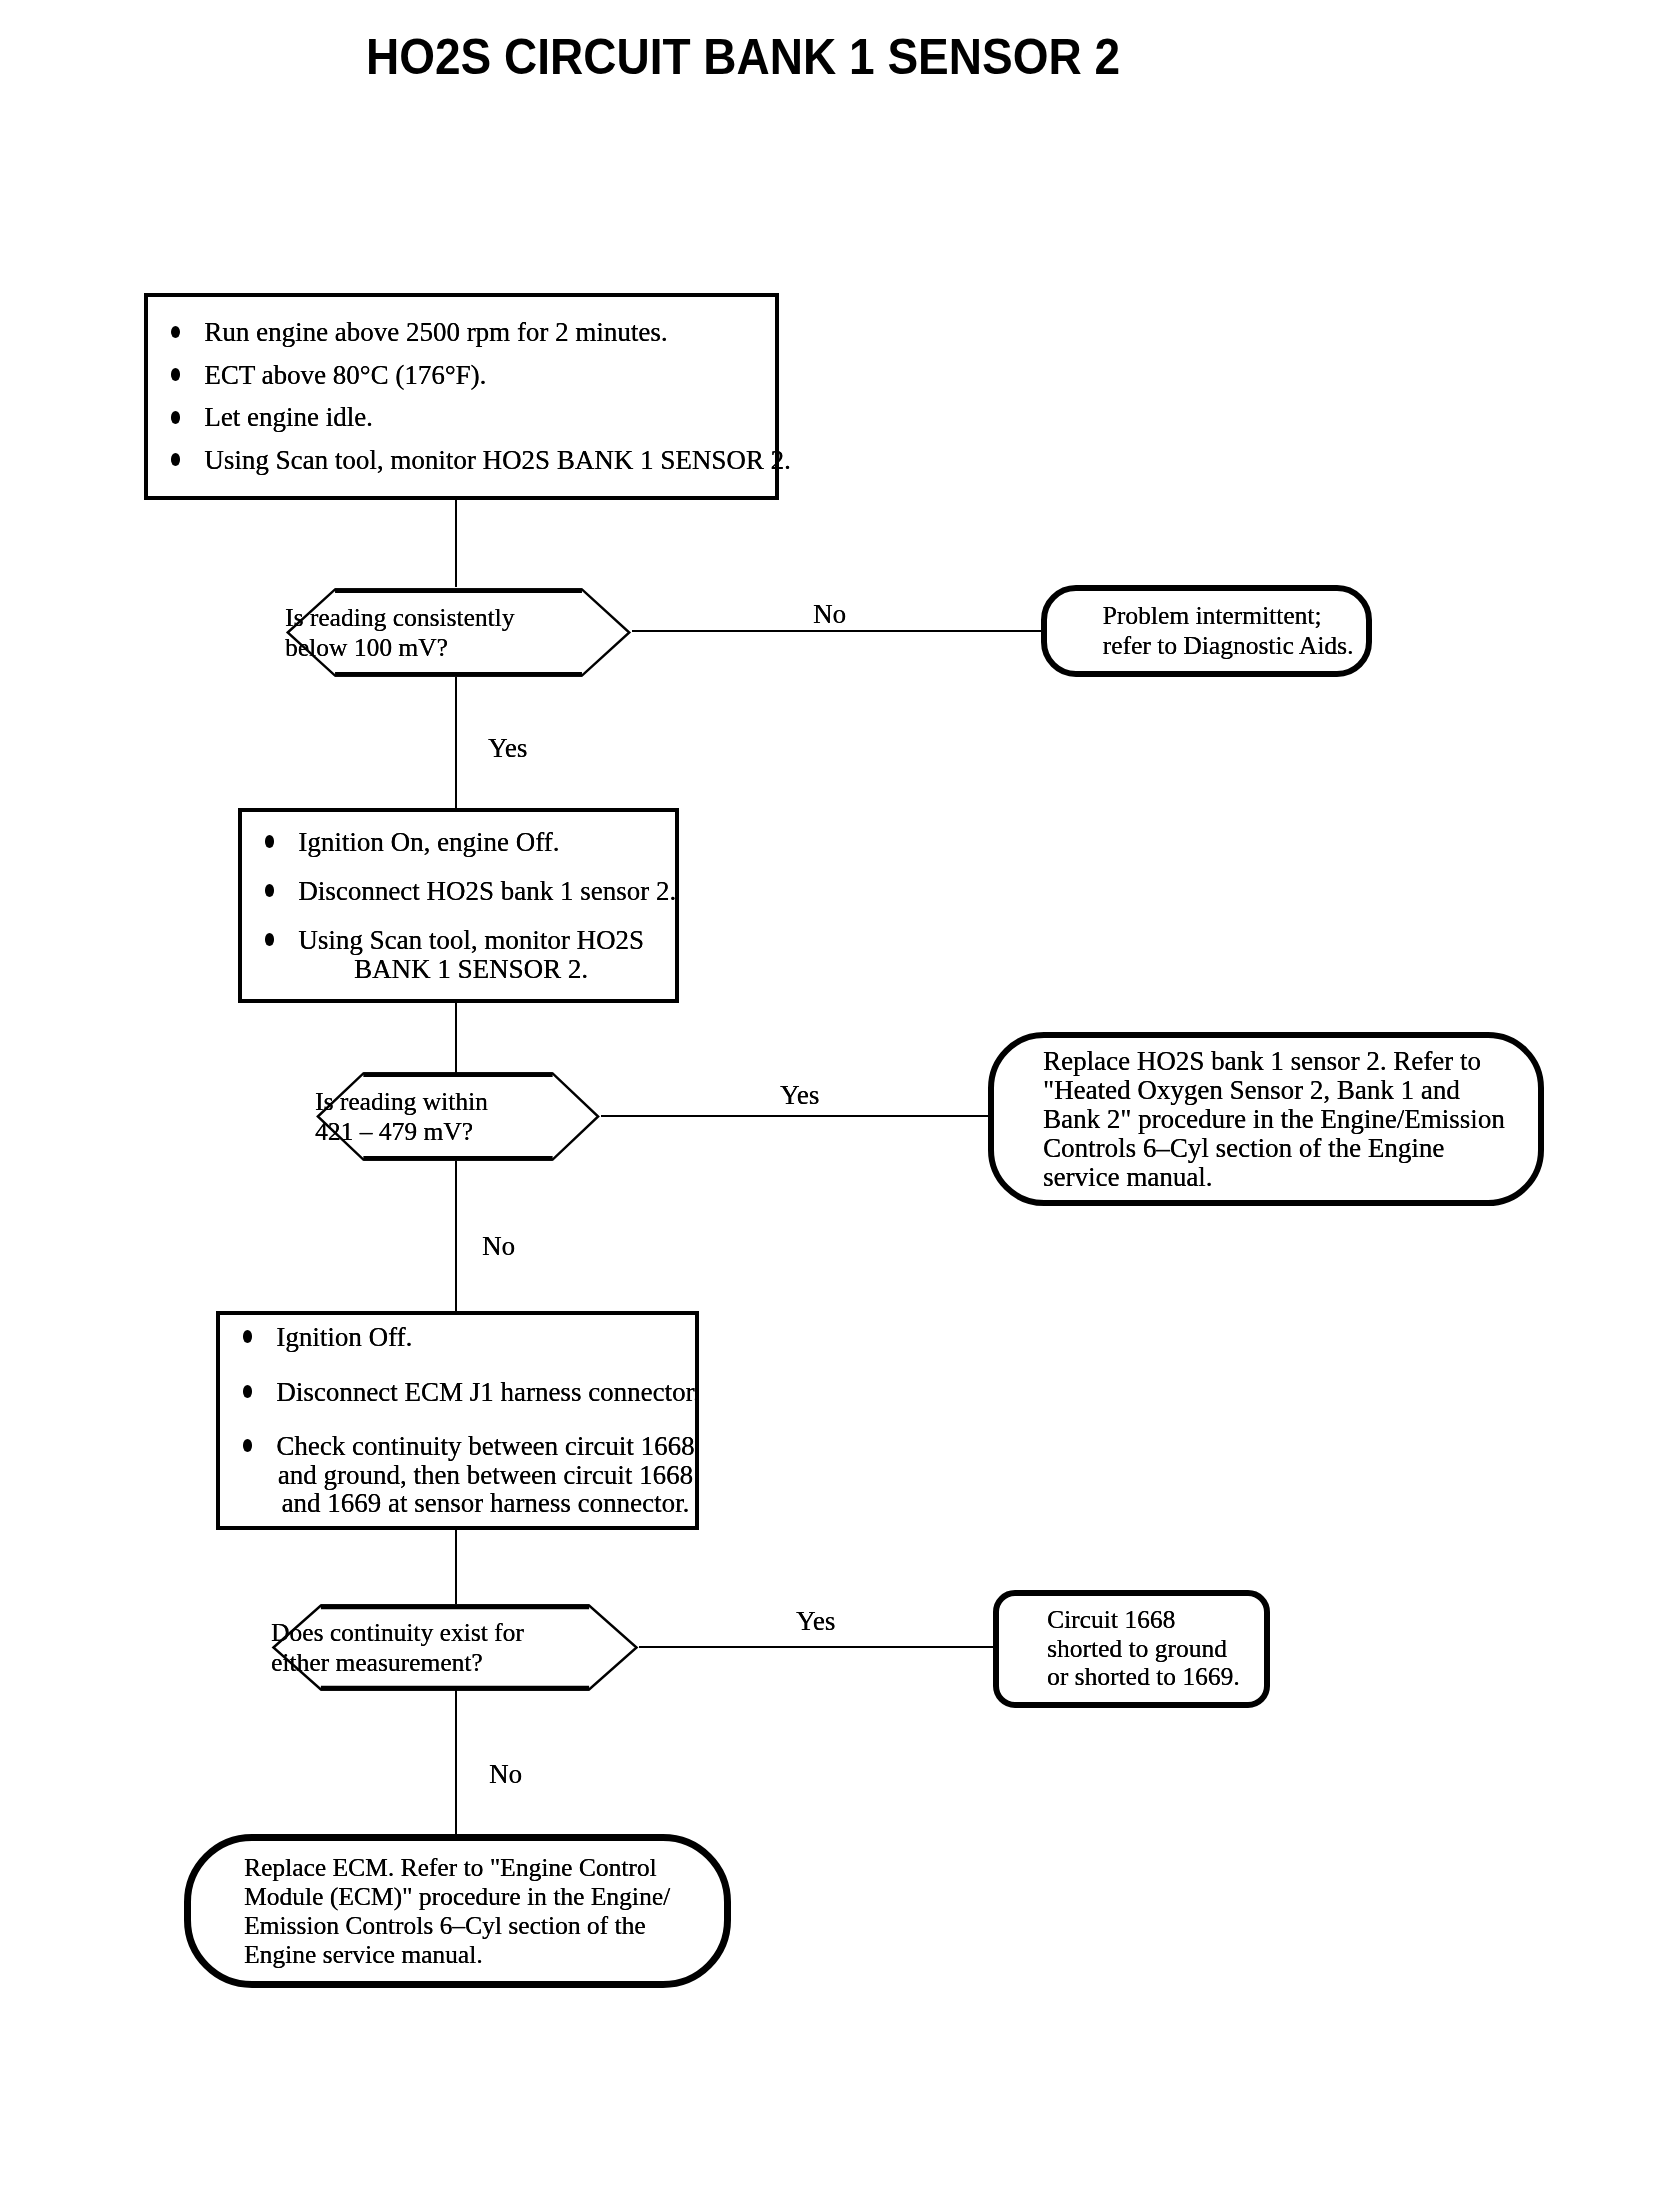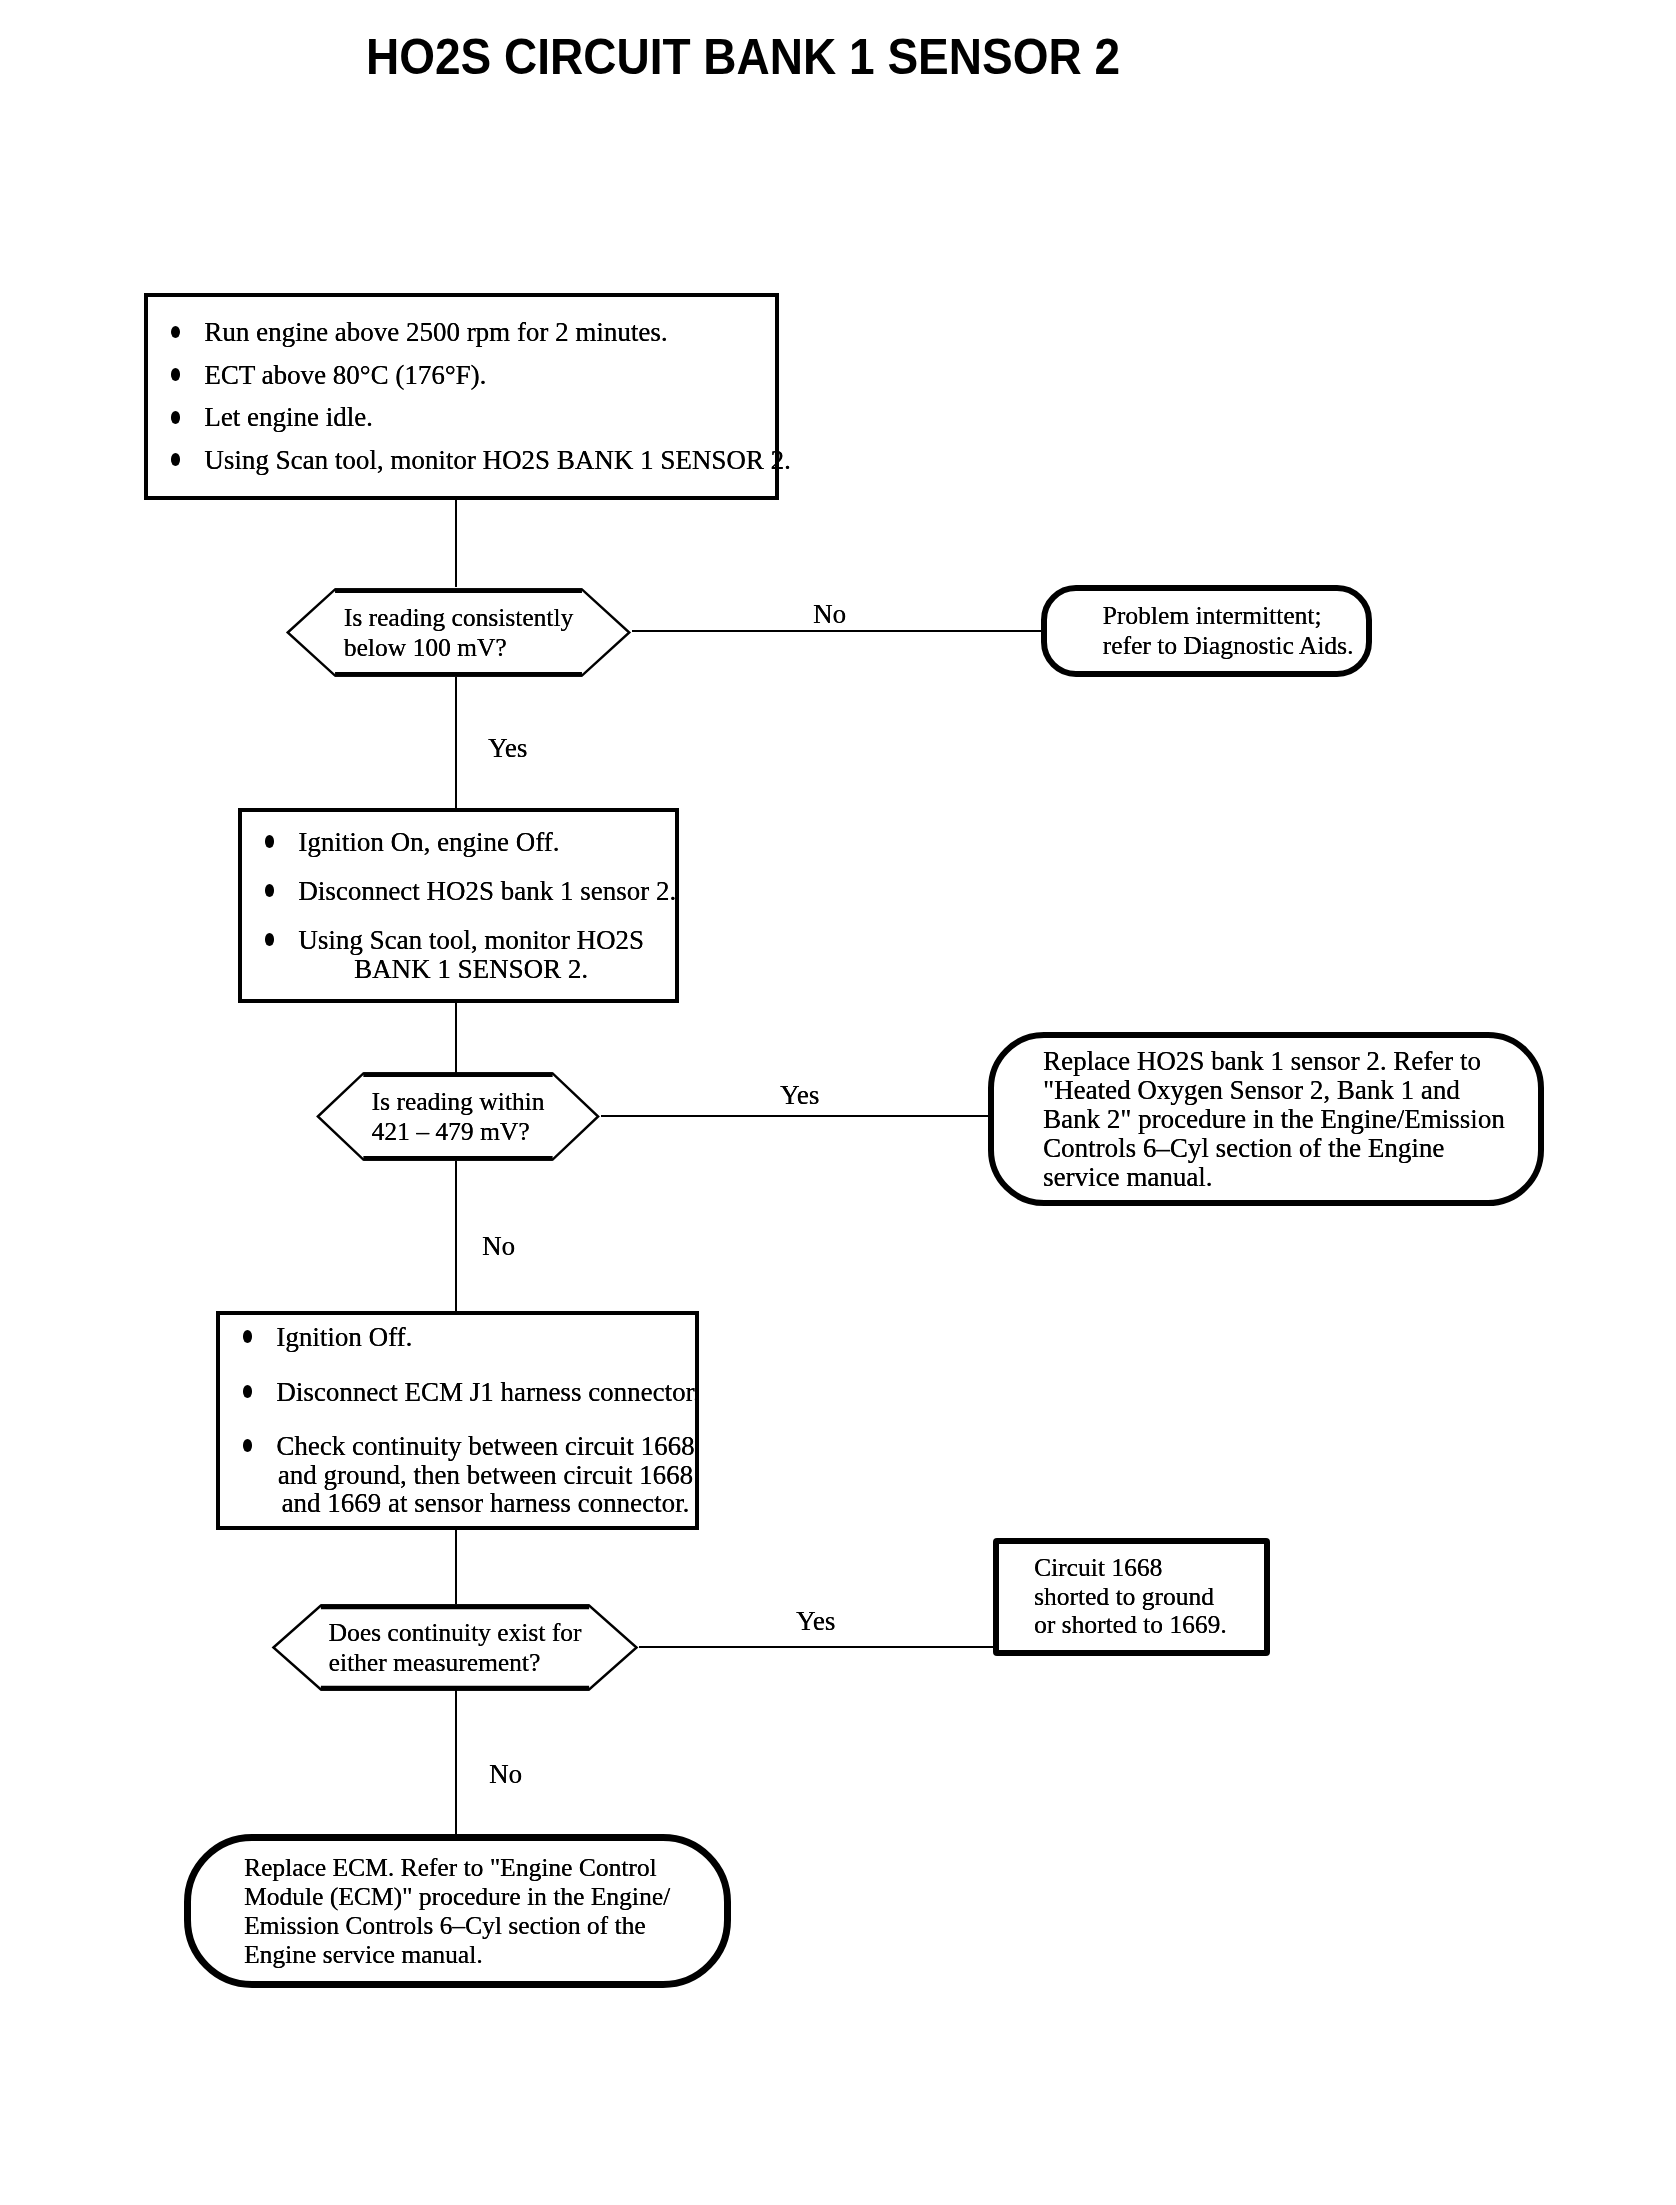--- a/index.html
+++ b/index.html
@@ -38,21 +38,21 @@
     background:#000;
     border-radius:50%;
     margin-top:7.3px;
     margin-right:24px;
   }
   .btext{font-size:27px;line-height:28.6px;text-align:center;}
   .line{white-space:nowrap;}
   .hline,.vline{position:absolute;background:#000;}
   .hex{
     position:absolute;
-    display:flex;align-items:center;justify-content:center;
+    display:flex;align-items:center;justify-content:flex-start;
   }
   .hex svg{position:absolute;left:0;top:0;}
   .hex .htext{
     position:relative;
     font-size:25.5px;line-height:30px;
     text-align:left;
   }
   .rbox{ 
     position:absolute;
     border:6.7px solid #000;
@@ -199,21 +199,21 @@
     </svg>
     <div class="htext">
       <div class="line">Does continuity exist for</div>
       <div class="line">either measurement?</div>
     </div>
   </div>
 
   <div class="edge-label" style="left:796px;top:1606px;">Yes</div>
   <div class="edge-label" style="left:489px;top:1759px;">No</div>
 
-  <div class="rbox" style="left:993px;top:1538px;width:277px;height:118px;border-radius:4px;padding-left:35px;">
+  <div class="rbox" style="left:993px;top:1590px;width:277px;height:118px;border-radius:22px;padding-left:48px;">
     <div class="rtext" style="line-height:28.6px;">
       <div class="line">Circuit 1668</div>
       <div class="line">shorted to ground</div>
       <div class="line">or shorted to 1669.</div>
     </div>
   </div>
 
   <div class="rbox" style="left:184px;top:1834px;width:547px;height:154px;border-radius:68px;border-width:7.3px;padding-left:53px;">
     <div class="rtext" style="line-height:29px;">
       <div class="line">Replace ECM. Refer to "Engine Control</div>

